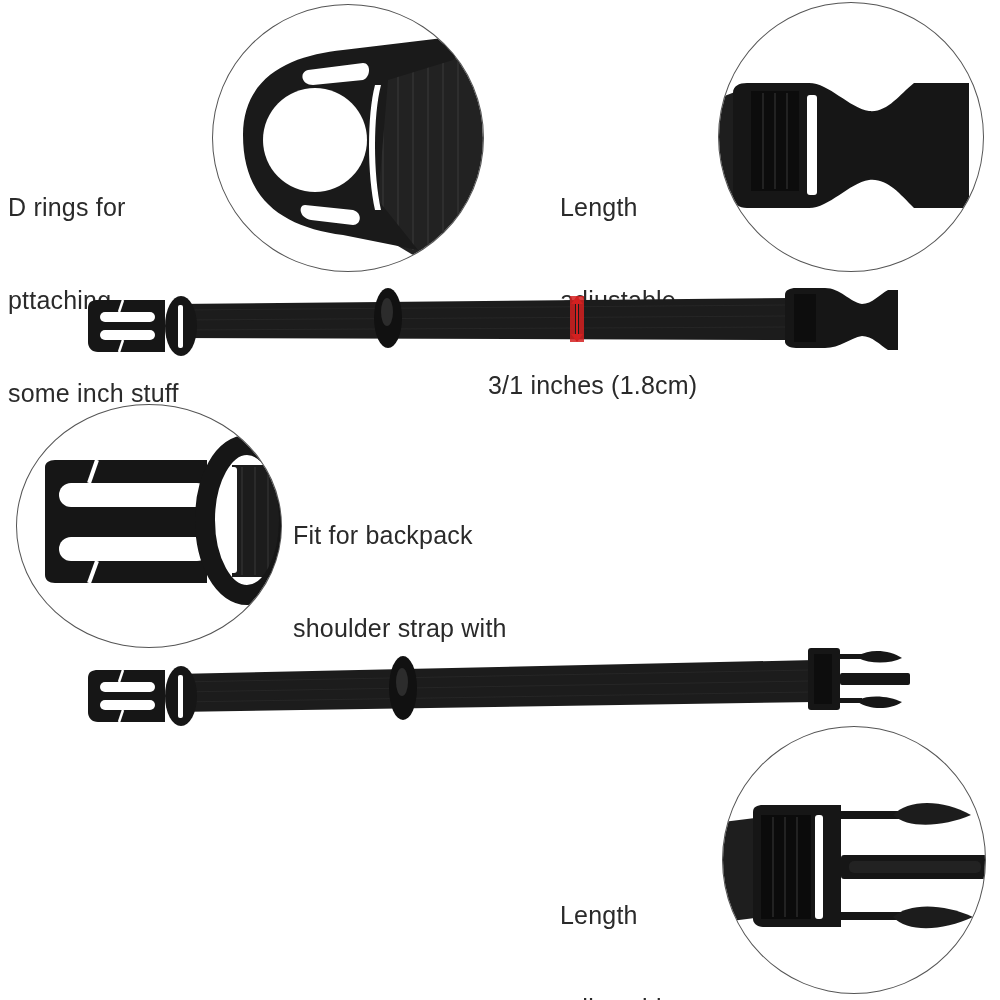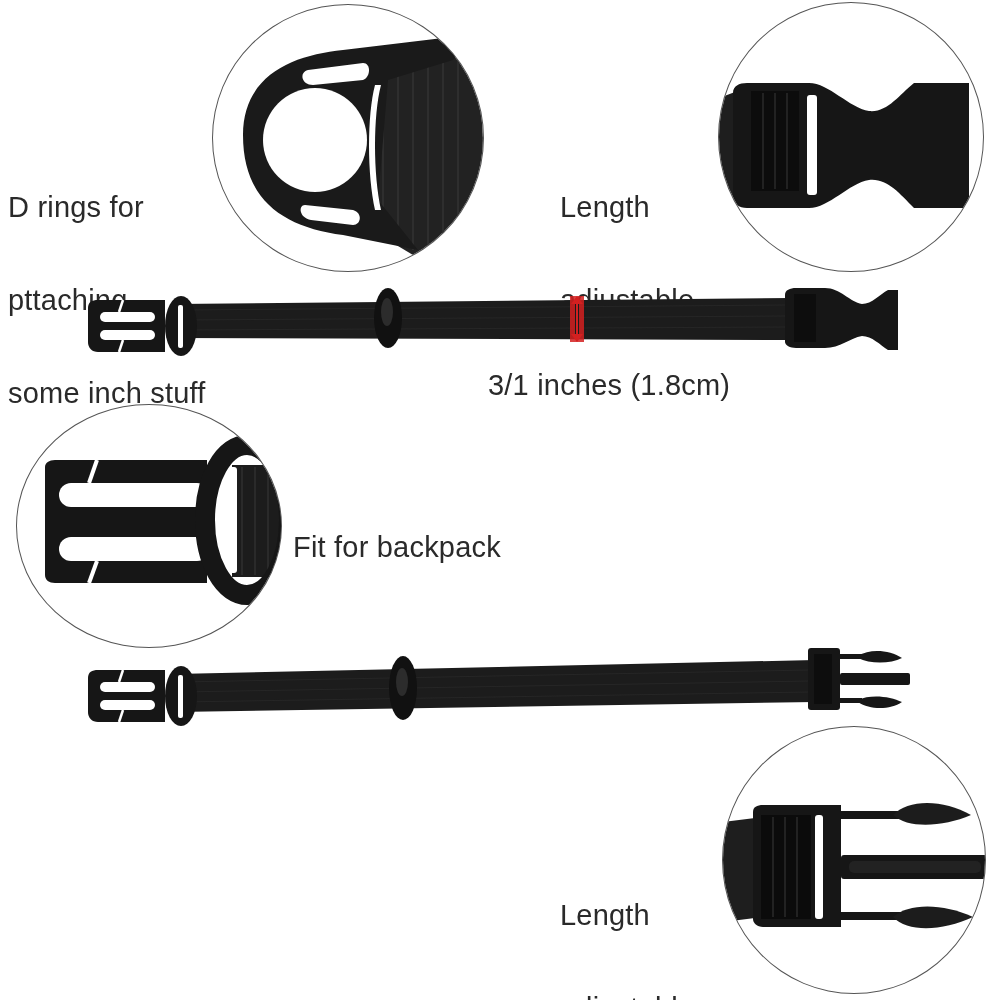--- a/index.html
+++ b/index.html
@@ -3,21 +3,21 @@
   <meta charset="utf-8">
   <style>
     html, body { margin: 0; padding: 0; }
     body {
       width: 1000px; height: 1000px; position: relative; overflow: hidden;
       background: #ffffff;
       font-family: "Liberation Sans", sans-serif;
     }
     .abs { position: absolute; }
     .label {
-      position: absolute; color: #2a2a2a; font-size: 29px; line-height: 31px;
+      position: absolute; color: #2a2a2a; font-size: 25px; line-height: 31px;
       white-space: pre; letter-spacing: 0.2px;
     }
     .label span { display: block; }
     .circle {
       position: absolute; border-radius: 50%; border: 1.5px solid #555;
       background: #fff; overflow: hidden; box-sizing: border-box;
     }
     svg { display: block; }
   </style>
 </head>
@@ -120,22 +120,23 @@
     <path d="M28 62 C28 58 32 55 38 55 L190 55 L190 178 L38 178 C32 178 28 175 28 170 Z" fill="#161616"></path>
     <rect x="42" y="78" width="150" height="24" rx="12" fill="#fff"></rect>
     <rect x="42" y="132" width="150" height="24" rx="12" fill="#fff"></rect>
     <line x1="80" y1="55" x2="72" y2="78" stroke="#fff" stroke-width="4"></line>
     <line x1="80" y1="156" x2="72" y2="178" stroke="#fff" stroke-width="4"></line>
     <ellipse cx="230" cy="115" rx="42" ry="75" fill="none" stroke="#161616" stroke-width="20"></ellipse>
     <rect x="212" y="62" width="8" height="106" rx="3" fill="#fff"></rect>
   </svg>
 </div>
 
-<div class="label" style="left:293px; top:470px;">
+<div class="label" style="left:293px; top:458px;">
   <span>Fit for backpack</span>
+  <span>shoulder strap with</span>
 </div>
 
 <svg class="abs" style="left:80px; top:640px;" width="840" height="90" viewBox="0 0 840 90">
   <path d="M95 34 L735 20 L735 62 L95 72 Z" fill="#1c1c1c"></path>
   <g stroke="#262626" stroke-width="1">
     <line x1="100" y1="42" x2="730" y2="30"></line>
       <line x1="100" y1="52" x2="730" y2="41"></line>
       <line x1="100" y1="62" x2="730" y2="52"></line>
   </g>
   <g>

